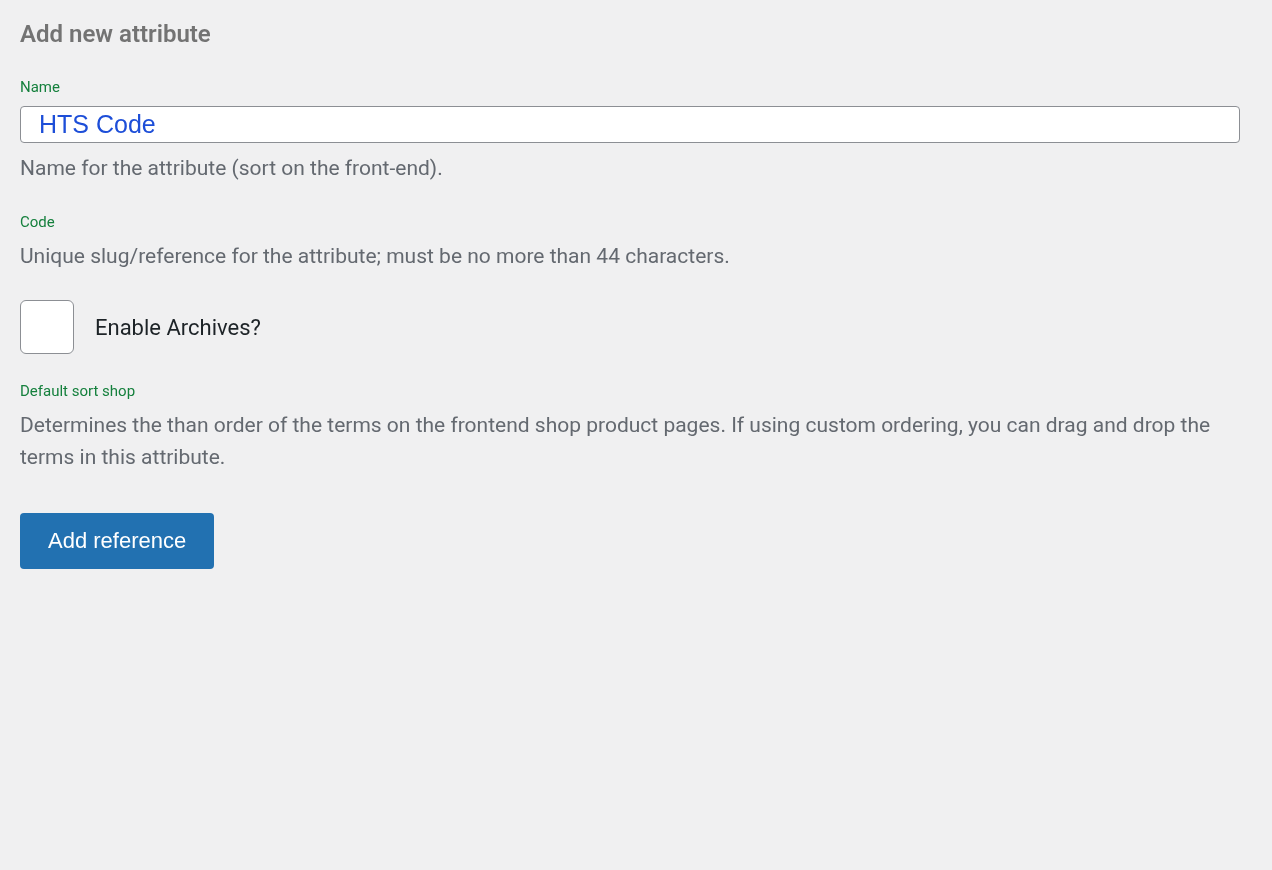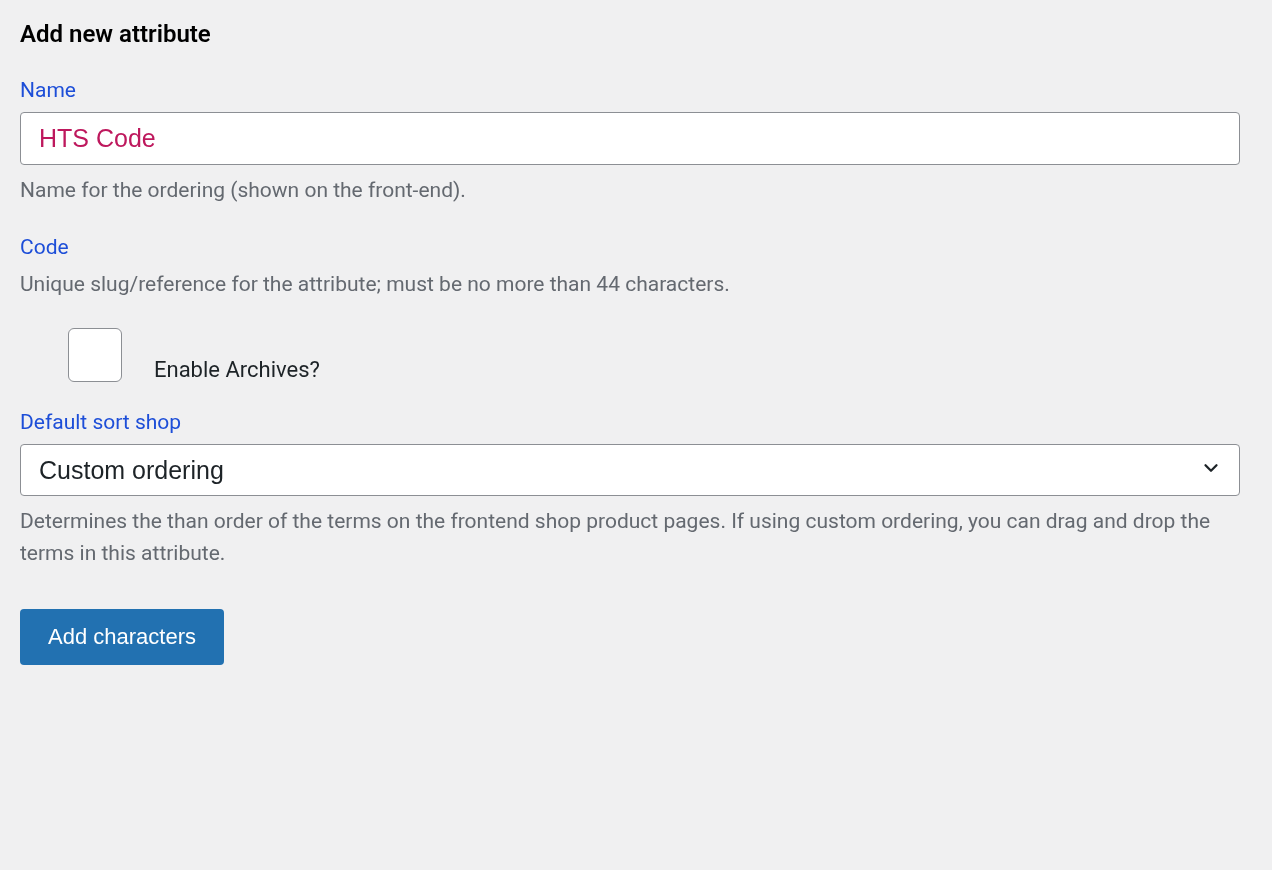--- a/index.html
+++ b/index.html
@@ -11,54 +11,53 @@
       background: #f0f0f1;
       font-family: -apple-system, BlinkMacSystemFont, "Segoe UI", Roboto, Oxygen-Sans, Ubuntu, Cantarell, "Helvetica Neue", sans-serif;
       color: #1d2327;
       padding: 20px;
       width: 1272px;
     }
     .form-heading {
       font-size: 24px;
       font-weight: 600;
       margin-bottom: 30px;
-      color: #000000;
+      color: #737373;
     }
     .form-field {
       margin-bottom: 28px;
     }
     .field-label {
       display: block;
-      font-size: 21px;
-      color: #1d4ed8;
+      font-size: 15px;
+      color: #15803d;
       margin-bottom: 10px;
     }
     .text-input {
       width: 1220px;
       max-width: 100%;
-      padding: 11px 18px;
+      padding: 3px 18px;
       font-size: 25px;
-      color: #be185d;
+      color: #1d4ed8;
       background: #ffffff;
       border: 1px solid #8c8f94;
       border-radius: 4px;
       outline: none;
     }
     .help-text {
       font-size: 21px;
       color: #646970;
       margin-top: 10px;
       line-height: 1.5;
     }
     .checkbox-row {
       display: flex;
-      align-items: flex-end;
-      gap: 32px;
+      align-items: center;
+      gap: 21px;
       margin-bottom: 10px;
-      margin-left: 48px;
     }
     .checkbox {
       width: 54px;
       height: 54px;
       background: #ffffff;
       border: 1px solid #8c8f94;
       border-radius: 6px;
       cursor: pointer;
       appearance: none;
       -webkit-appearance: none;
@@ -105,44 +104,34 @@
   </style>
 </head>
 <body>
 
 <div>
   <h2 class="form-heading">Add new attribute</h2>
 
   <div class="form-field">
     <label class="field-label">Name</label>
     <input type="text" class="text-input" value="HTS Code" style="">
-    <p class="help-text">Name for the ordering (shown on the front-end).</p>
+    <p class="help-text">Name for the attribute (sort on the front-end).</p>
   </div>
 
   <div class="form-field">
     <label class="field-label">Code</label>
     <p class="help-text">Unique slug/reference for the attribute; must be no more than 44 characters.</p>
   </div>
 
   <div class="form-field">
     <div class="checkbox-row">
       <input type="checkbox" class="checkbox" style="">
       <span class="checkbox-label">Enable Archives?</span>
     </div>
   </div>
 
   <div class="form-field">
     <label class="field-label">Default sort shop</label>
-    <div class="select-wrapper">
-      <select class="select-input">
-        <option>Custom ordering</option>
-      </select>
-      <span class="select-chevron">
-        <svg width="22" height="22" viewBox="0 0 24 24" fill="none" stroke="#1d2327" stroke-width="2.5" stroke-linecap="round" stroke-linejoin="round">
-          <polyline points="6 9 12 15 18 9"></polyline>
-        </svg>
-      </span>
-    </div>
     <p class="help-text">Determines the than order of the terms on the frontend shop product pages. If using custom ordering, you can drag and drop the terms in this attribute.</p>
   </div>
 
-  <button class="submit-button">Add characters</button>
+  <button class="submit-button">Add reference</button>
 </div>
 
 </body></html>

